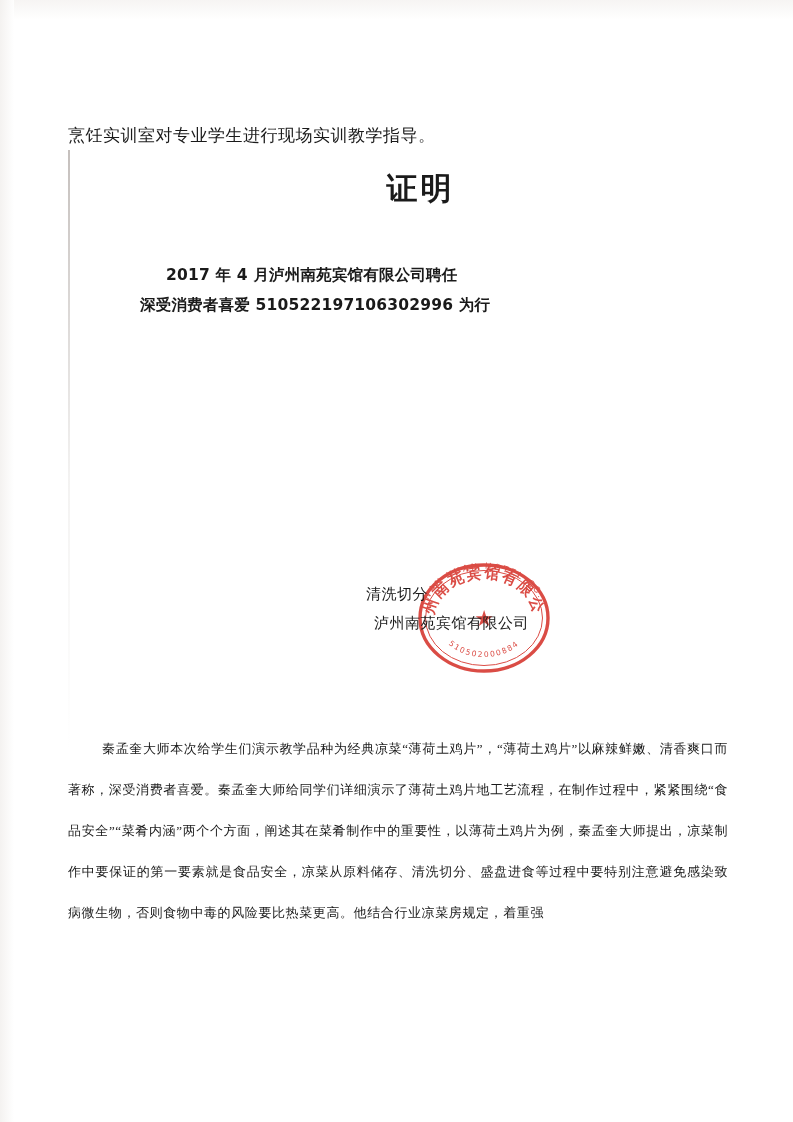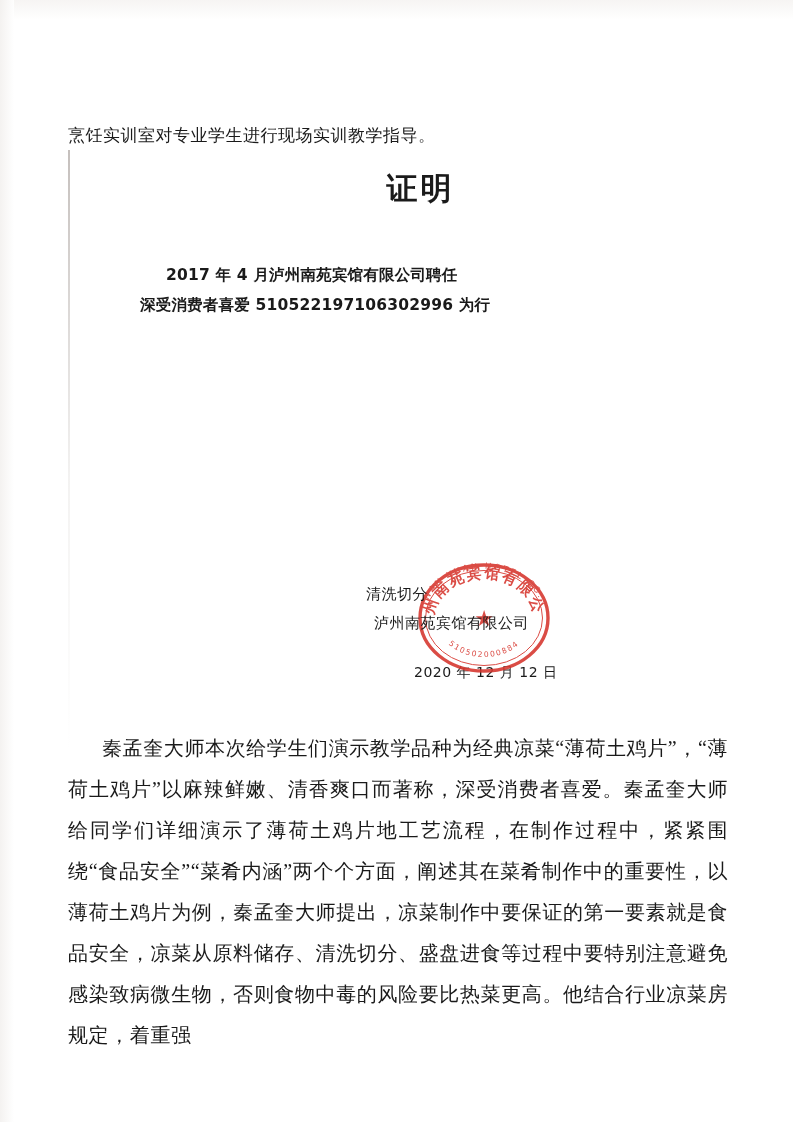--- a/index.html
+++ b/index.html
@@ -116,21 +116,21 @@
     opacity: .88;
     pointer-events: none;
   }
 
   
   .para {
     position: absolute;
     left: 68px;
     top: 728px;
     width: 660px;
-    font-size: 20px;
+    font-size: 13px;
     line-height: 41px;
     letter-spacing: .6px;
     text-align: justify;
     text-justify: inter-ideograph;
   }
   .para .p-first { text-indent: 34px; display: block; }
 </style>
 </head>
 <body>
 
@@ -165,20 +165,19 @@
     </text>
     <text font-family="'DejaVu Sans','Liberation Sans',sans-serif" font-size="7.6" fill="#d6342c" letter-spacing="1.6">
       <textPath href="#arcBot" startOffset="50%" text-anchor="middle">510502000884</textPath>
     </text>
     <text x="76" y="74" text-anchor="middle" font-size="22" fill="#d6342c">★</text>
   </svg>
 
   <div class="sign-wrap">
     <div class="sign-line l1">清洗切分</div>
     <div class="sign-line l2">泸州南苑宾馆有限公司</div>
-    <div class="sign-date">2020 年 12 月 12 日</div>
   </div>
 
   <div class="para">
     <span class="p-first">秦孟奎大师本次给学生们演示教学品种为经典凉菜“薄荷土鸡片”，“薄荷土鸡片”以麻辣鲜嫩、清香爽口而著称，深受消费者喜爱。秦孟奎大师给同学们详细演示了薄荷土鸡片地工艺流程，在制作过程中，紧紧围绕“食品安全”“菜肴内涵”两个个方面，阐述其在菜肴制作中的重要性，以薄荷土鸡片为例，秦孟奎大师提出，凉菜制作中要保证的第一要素就是食品安全，凉菜从原料储存、清洗切分、盛盘进食等过程中要特别注意避免感染致病微生物，否则食物中毒的风险要比热菜更高。他结合行业凉菜房规定，着重强</span>
   </div>
 
 </div>
 
 </body></html>

